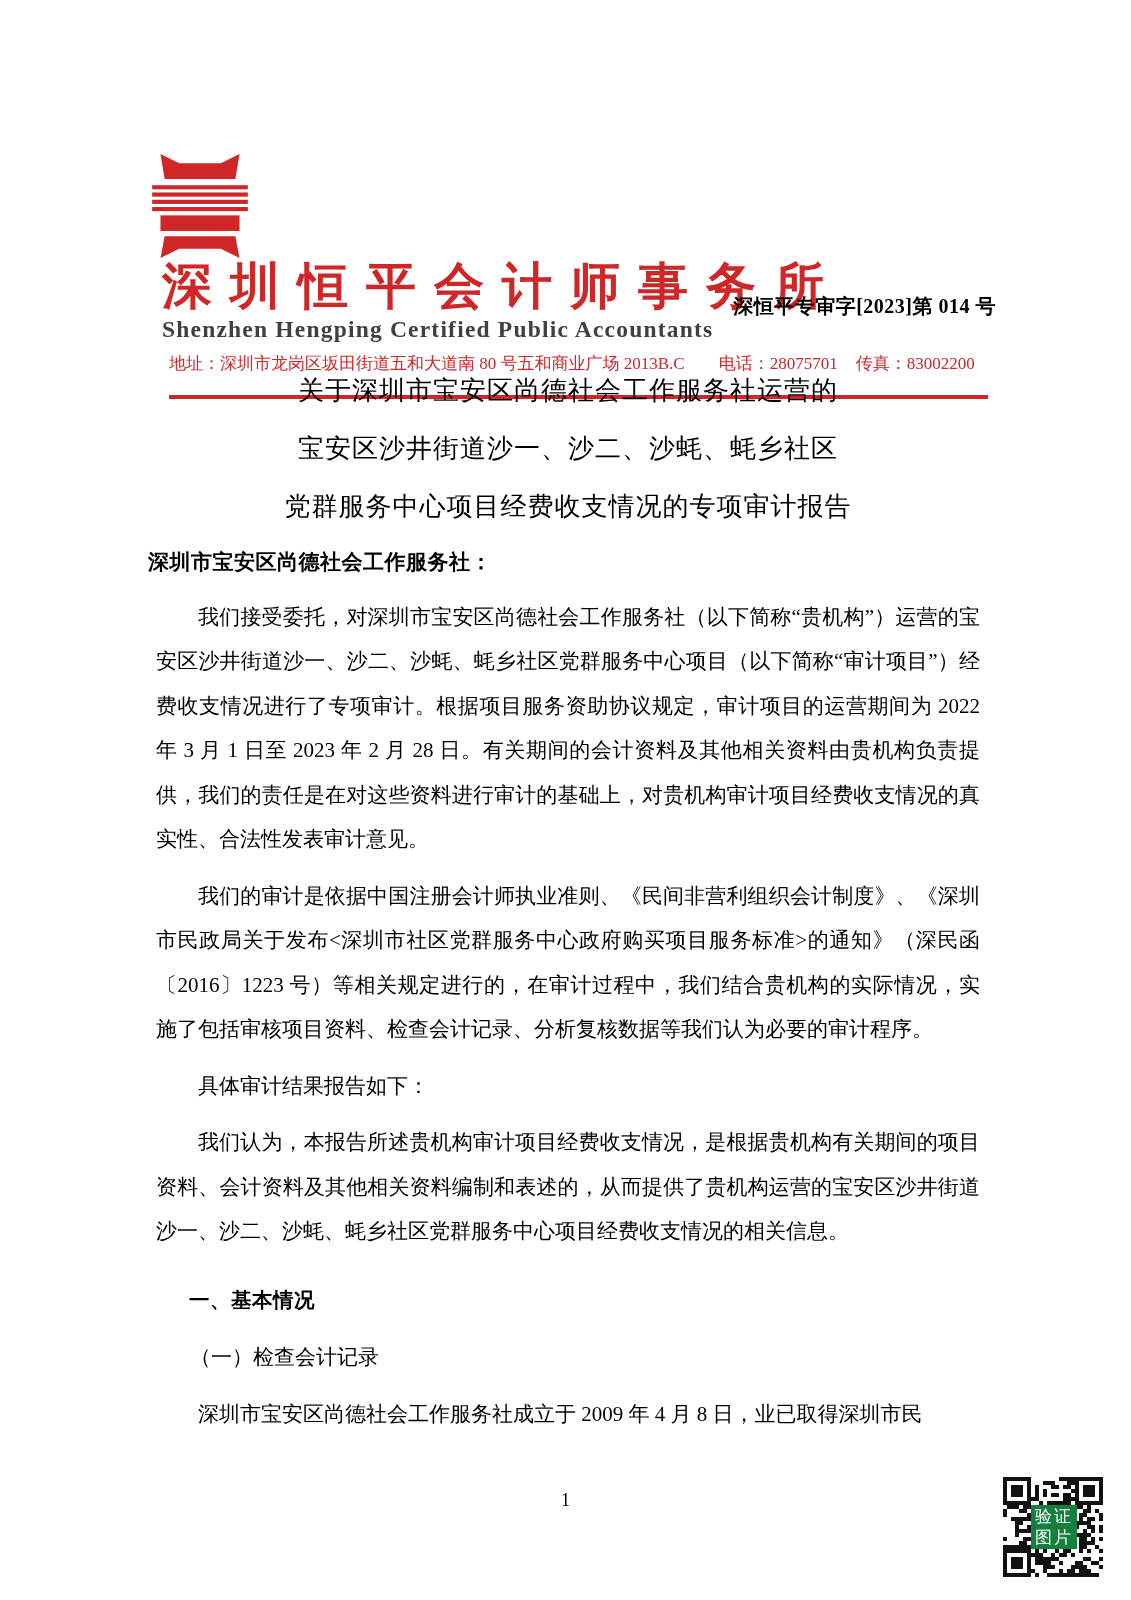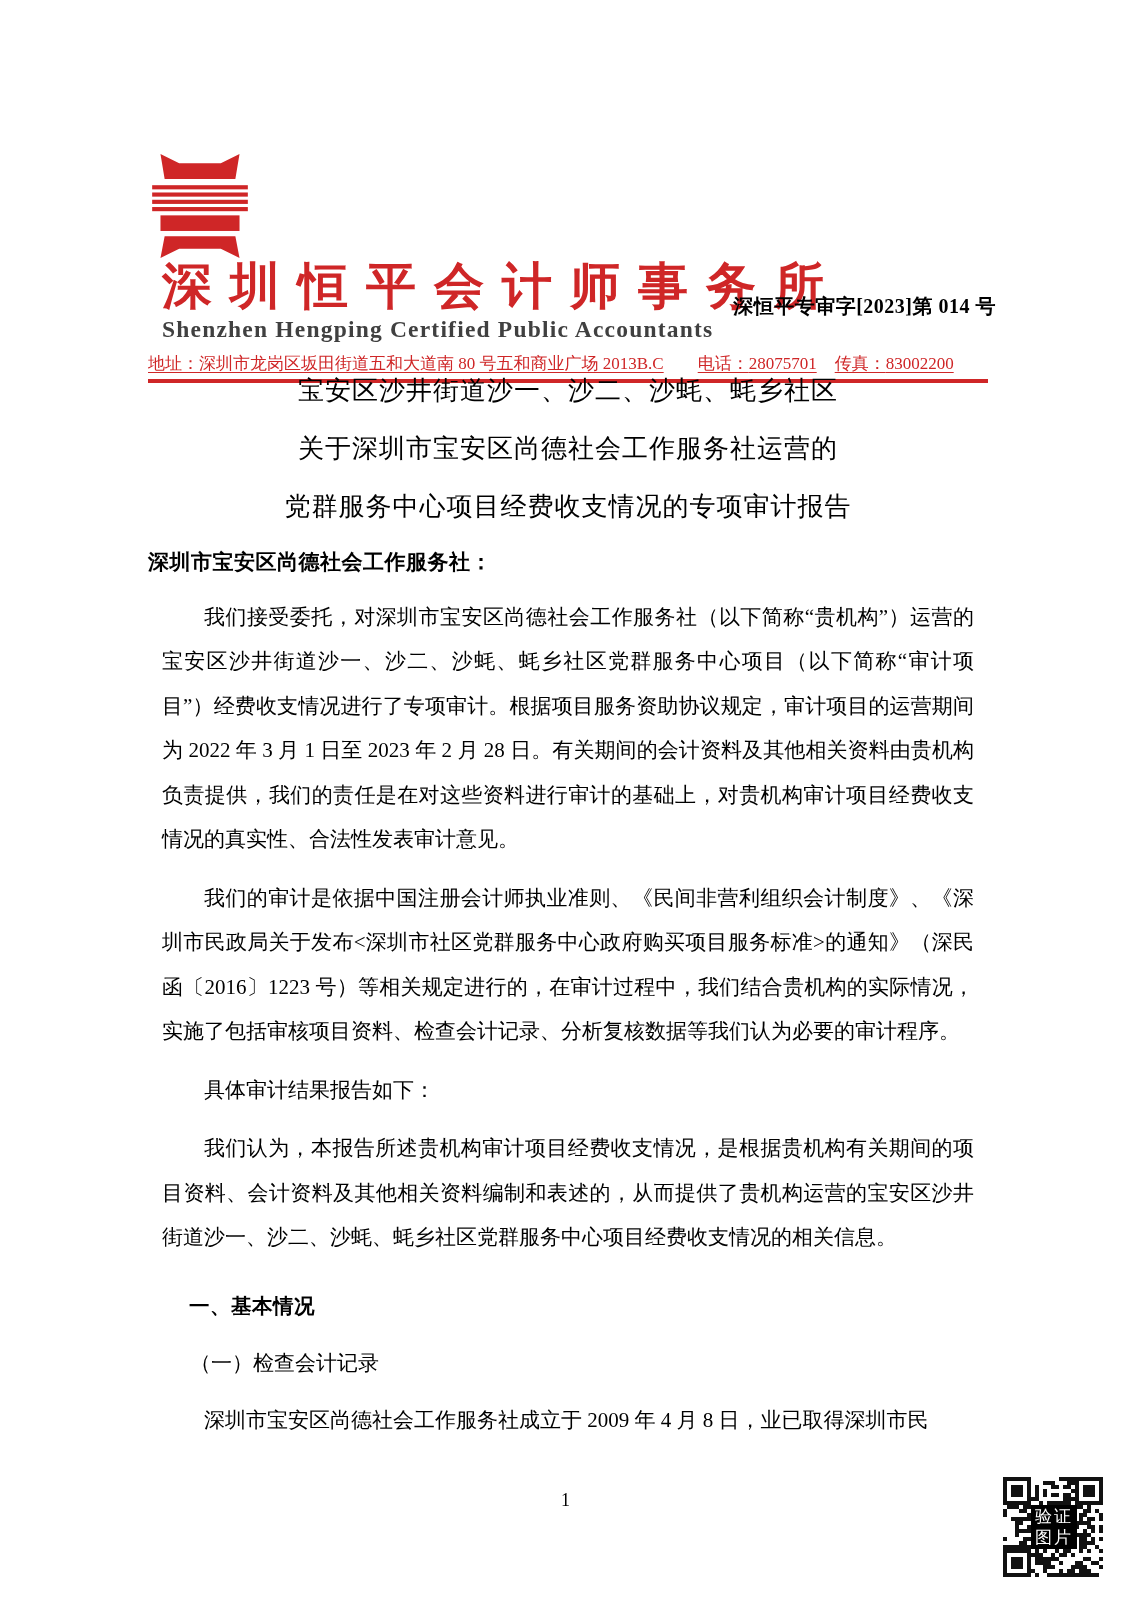--- a/index.html
+++ b/index.html
@@ -31,24 +31,24 @@
     font-weight:700;
     letter-spacing:1.2px;
     line-height:30px;
     white-space:nowrap;
   }
   .lh-address{
     margin-top:8px;
     color:#cf2627;
     font-size:17px;
     white-space:nowrap;
-    padding-bottom:4px;
+    padding-bottom:20px;
     border-bottom:4px solid #cf2627;
-    text-decoration:underline;
     text-underline-offset:3px;
+    margin-left:21px;
   }
   .lh-address .gap-l{margin-left:34px;}
   .lh-address .gap-s{margin-left:18px;}
   
   .doc-number{
     position:absolute;left:156px;top:293px;width:840px;
     text-align:right;
     font-size:20px;font-weight:700;
     letter-spacing:0.5px;
   }
@@ -61,21 +61,21 @@
     letter-spacing:1px;
   }
   
   .body-block{
     position:absolute;left:148px;top:540px;width:840px;
     font-size:21px;
     line-height:44.5px;
     text-align:justify;
   }
   .salutation{font-weight:700;letter-spacing:0.5px;}
-  .para{margin:14px;text-indent:2em;margin-top:12px;}
+  .para{margin:8px;text-indent:2em;margin-top:12px;}
   .para.first{margin-top:10px;}
   .section-heading{
     font-weight:700;
     text-indent:2em;
     margin-top:24px;
     font-family:"Liberation Sans","DejaVu Sans",sans-serif;
     font-size:20.5px;
     letter-spacing:0.5px;
   }
   .subsection-heading{text-indent:2em;margin-top:13px;}
@@ -90,21 +90,21 @@
     display:grid;
     grid-template-columns:repeat(25,1fr);
     grid-template-rows:repeat(25,1fr);
     background:#fff;
   }
   .qr i{display:block;}
   .qr i.on{background:#111;}
   .qr-label{
     position:absolute;left:1031px;top:1505px;
     width:46px;height:44px;
-    background:#000000;
+    background:#15803d;
     color:#fff;
     font-size:17px;line-height:21px;
     text-align:center;
     font-family:"Liberation Sans","DejaVu Sans",sans-serif;
     display:flex;align-items:center;justify-content:center;
     flex-wrap:wrap;
     letter-spacing:2px;
   }
 </style>
 </head>
@@ -131,22 +131,22 @@
       </div>
     </div>
     <div class="lh-address">
       <span>地址：</span><span>深圳市龙岗区坂田街道五和大道南 80 号五和商业广场 2013B.C</span><span class="gap-l">电话：</span><span>28075701</span><span class="gap-s">传真：</span><span>83002200</span>
     </div>
   </div>
 
   <div class="doc-number">深恒平专审字[2023]第 014 号</div>
 
   <div class="report-title">
+    <div>关于深圳市宝安区尚德社会工作服务社运营的</div>
     <div>宝安区沙井街道沙一、沙二、沙蚝、蚝乡社区</div>
-    <div>关于深圳市宝安区尚德社会工作服务社运营的</div>
     <div>党群服务中心项目经费收支情况的专项审计报告</div>
   </div>
 
   <div class="body-block">
     <div class="salutation">深圳市宝安区尚德社会工作服务社：</div>
     <p class="para first">我们接受委托，对深圳市宝安区尚德社会工作服务社（以下简称“贵机构”）运营的宝安区沙井街道沙一、沙二、沙蚝、蚝乡社区党群服务中心项目（以下简称“审计项目”）经费收支情况进行了专项审计。根据项目服务资助协议规定，审计项目的运营期间为 2022 年 3 月 1 日至 2023 年 2 月 28 日。有关期间的会计资料及其他相关资料由贵机构负责提供，我们的责任是在对这些资料进行审计的基础上，对贵机构审计项目经费收支情况的真实性、合法性发表审计意见。</p>
     <p class="para">我们的审计是依据中国注册会计师执业准则、《民间非营利组织会计制度》、《深圳市民政局关于发布&lt;深圳市社区党群服务中心政府购买项目服务标准&gt;的通知》（深民函〔2016〕1223 号）等相关规定进行的，在审计过程中，我们结合贵机构的实际情况，实施了包括审核项目资料、检查会计记录、分析复核数据等我们认为必要的审计程序。</p>
     <p class="para">具体审计结果报告如下：</p>
     <p class="para">我们认为，本报告所述贵机构审计项目经费收支情况，是根据贵机构有关期间的项目资料、会计资料及其他相关资料编制和表述的，从而提供了贵机构运营的宝安区沙井街道沙一、沙二、沙蚝、蚝乡社区党群服务中心项目经费收支情况的相关信息。</p>
     <div class="section-heading">一、基本情况</div>

